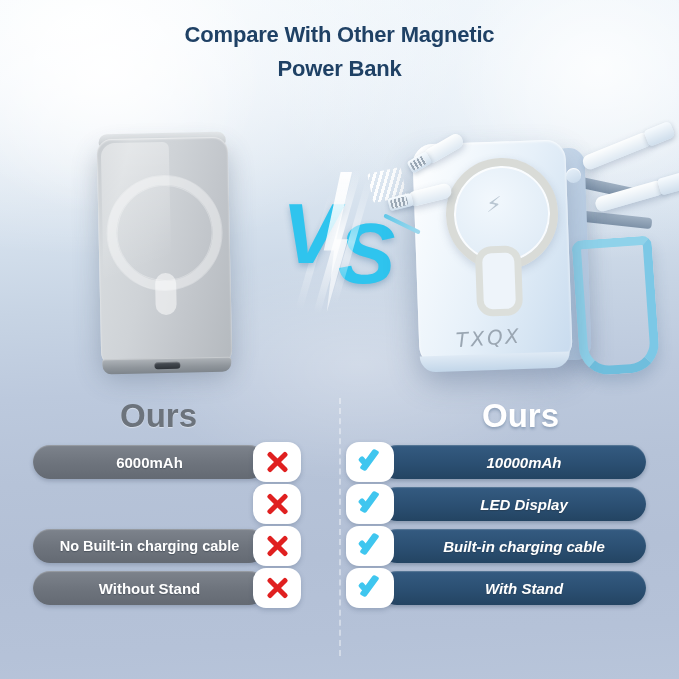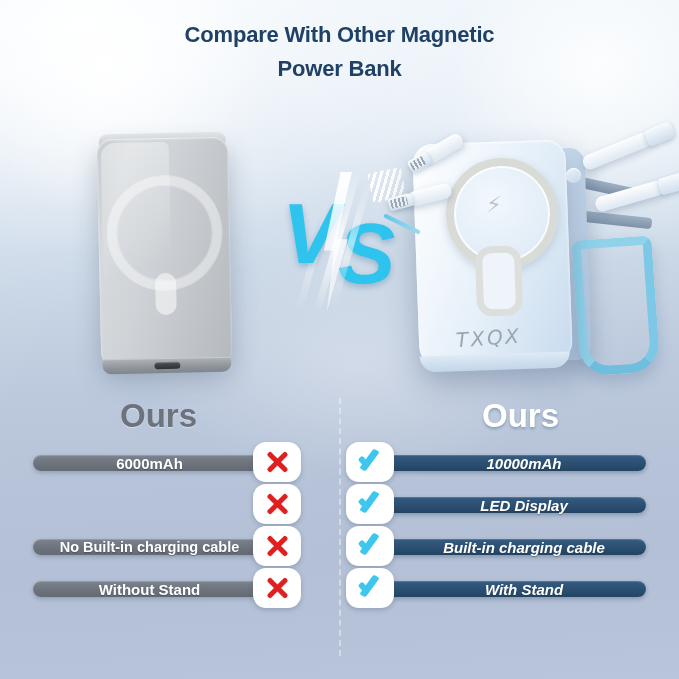--- a/index.html
+++ b/index.html
@@ -200,21 +200,21 @@
   }
 
   
   .cols{position:absolute;left:0;top:445px;width:679px;}
   .row{position:relative;height:42px;margin-bottom:0px;}
   .side{position:absolute;top:0;height:34px;}
   .side-left{left:33px;width:300px;}
   .side-right{right:33px;width:300px;}
 
   .pill{
-    position:absolute;top:10px;height:16px;border-radius:17px;
+    position:absolute;top:0;height:34px;border-radius:17px;
     display:flex;align-items:center;box-sizing:border-box;
   }
   .pill-other{
     left:0;width:233px;justify-content:center;
     background:linear-gradient(180deg,#7d838c 0%,#6e747d 52%,#646a73 100%);
     box-shadow:0 2px 4px rgba(55,70,95,.28), inset 0 1px 1px rgba(255,255,255,.22);
   }
   .pill-ours{
     right:0;width:266px;justify-content:center;padding-left:34px;
     background:linear-gradient(180deg,#345b81 0%,#2b4f72 55%,#234462 100%);

